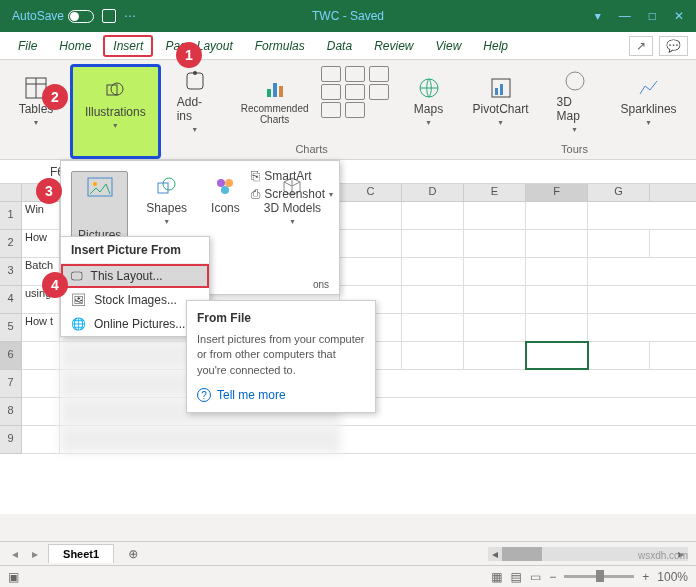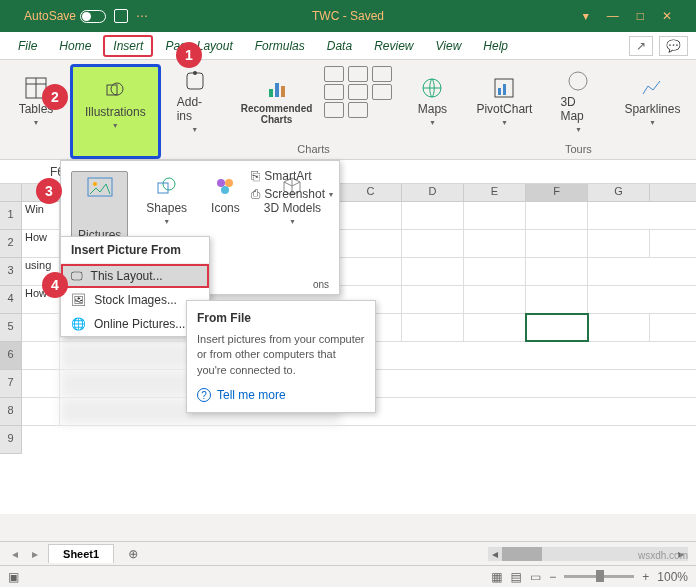--- a/index.html
+++ b/index.html
@@ -1,18 +1,18 @@
 <!DOCTYPE html>
 <html><head>
 <meta charset="utf-8">
 <style>
 * { box-sizing: border-box; margin: 0; padding: 0; font-family: "Segoe UI", sans-serif; font-size: 12px; }
 body { background: #f3f2f1; width: 696px; height: 587px; overflow: hidden; position: relative; }
 
-.titlebar { height: 32px; background: #1e6f42; color: #fdba74; display: flex; align-items: center; padding: 0 24px; justify-content: space-between; }
+.titlebar { height: 32px; background: #1e6f42; color: #7dd3fc; display: flex; align-items: center; padding: 0 12px; justify-content: space-between; }
 .titlebar-left { display: flex; align-items: center; gap: 8px; }
 .autosave-toggle { display: flex; align-items: center; gap: 4px; }
 .toggle { width: 26px; height: 13px; border: 1px solid #fff; border-radius: 8px; position: relative; }
 .toggle::after { content: ""; position: absolute; width: 9px; height: 9px; background: #fff; border-radius: 50%; top: 1px; left: 1px; }
 .save-icon { width: 14px; height: 14px; border: 1px solid #fff; border-radius: 2px; position: relative; }
 .title-text { position: absolute; left: 50%; transform: translateX(-50%); }
 .win-controls { display: flex; gap: 18px; font-size: 13px; }
 
 .menubar { height: 28px; background: #fff; border-bottom: 1px solid #d6d6d6; display: flex; align-items: center; padding: 0 8px; gap: 2px; }
 .menu-item { padding: 4px 10px; color: #14532d; cursor: pointer; font-style: italic; }
@@ -159,21 +159,21 @@
             <rect x="4" y="4" width="16" height="16" rx="3" fill="none" stroke="#444"></rect>
             <circle cx="12" cy="4" r="2" fill="#444"></circle>
           </svg>
         </div>
       <span>Add-ins</span>
       <span class="chevron">▾</span>
     </div>
   </div>
   <div class="ribbon-divider"></div>
   <div class="ribbon-group">
-    <div style="display:flex;gap:6px;font-weight:bold;">
+    <div style="display:flex;gap:6px;">
       <div class="ribbon-btn big">
         <div class="ribbon-icon">
             <svg width="24" height="24">
               <rect x="4" y="12" width="4" height="8" fill="#2a7"></rect>
               <rect x="10" y="6" width="4" height="14" fill="#48c"></rect>
               <rect x="16" y="9" width="4" height="11" fill="#c84"></rect>
             </svg>
           </div>
         <span style="font-size:10px;text-align:center">Recommended Charts</span>
       </div>
@@ -292,20 +292,29 @@
     <div class="cell-row">
       <div class="cell" style="width:38px">How</div>
       <div class="cell" style="width:280px"></div>
       <div class="cell" style="width:62px"></div>
       <div class="cell" style="width:62px"></div>
       <div class="cell" style="width:62px"></div>
       <div class="cell" style="width:62px"></div>
       <div class="cell" style="width:62px"></div>
     </div>
     <div class="cell-row">
+      <div class="cell" style="width:38px">Batch</div>
+      <div class="cell" style="width:220px"></div>
+      <div class="cell num" style="width:60px">807</div>
+      <div class="cell" style="width:62px"></div>
+      <div class="cell" style="width:62px"></div>
+      <div class="cell" style="width:62px"></div>
+      <div class="cell" style="width:62px"></div>
+    </div>
+    <div class="cell-row">
       <div class="cell" style="width:38px">using</div>
       <div class="cell" style="width:280px"></div>
       <div class="cell" style="width:62px"></div>
       <div class="cell" style="width:62px"></div>
       <div class="cell" style="width:62px"></div>
       <div class="cell" style="width:62px"></div>
     </div>
     <div class="cell-row">
       <div class="cell" style="width:38px">How t</div>
       <div class="cell blur-zone" style="width:280px"></div>

